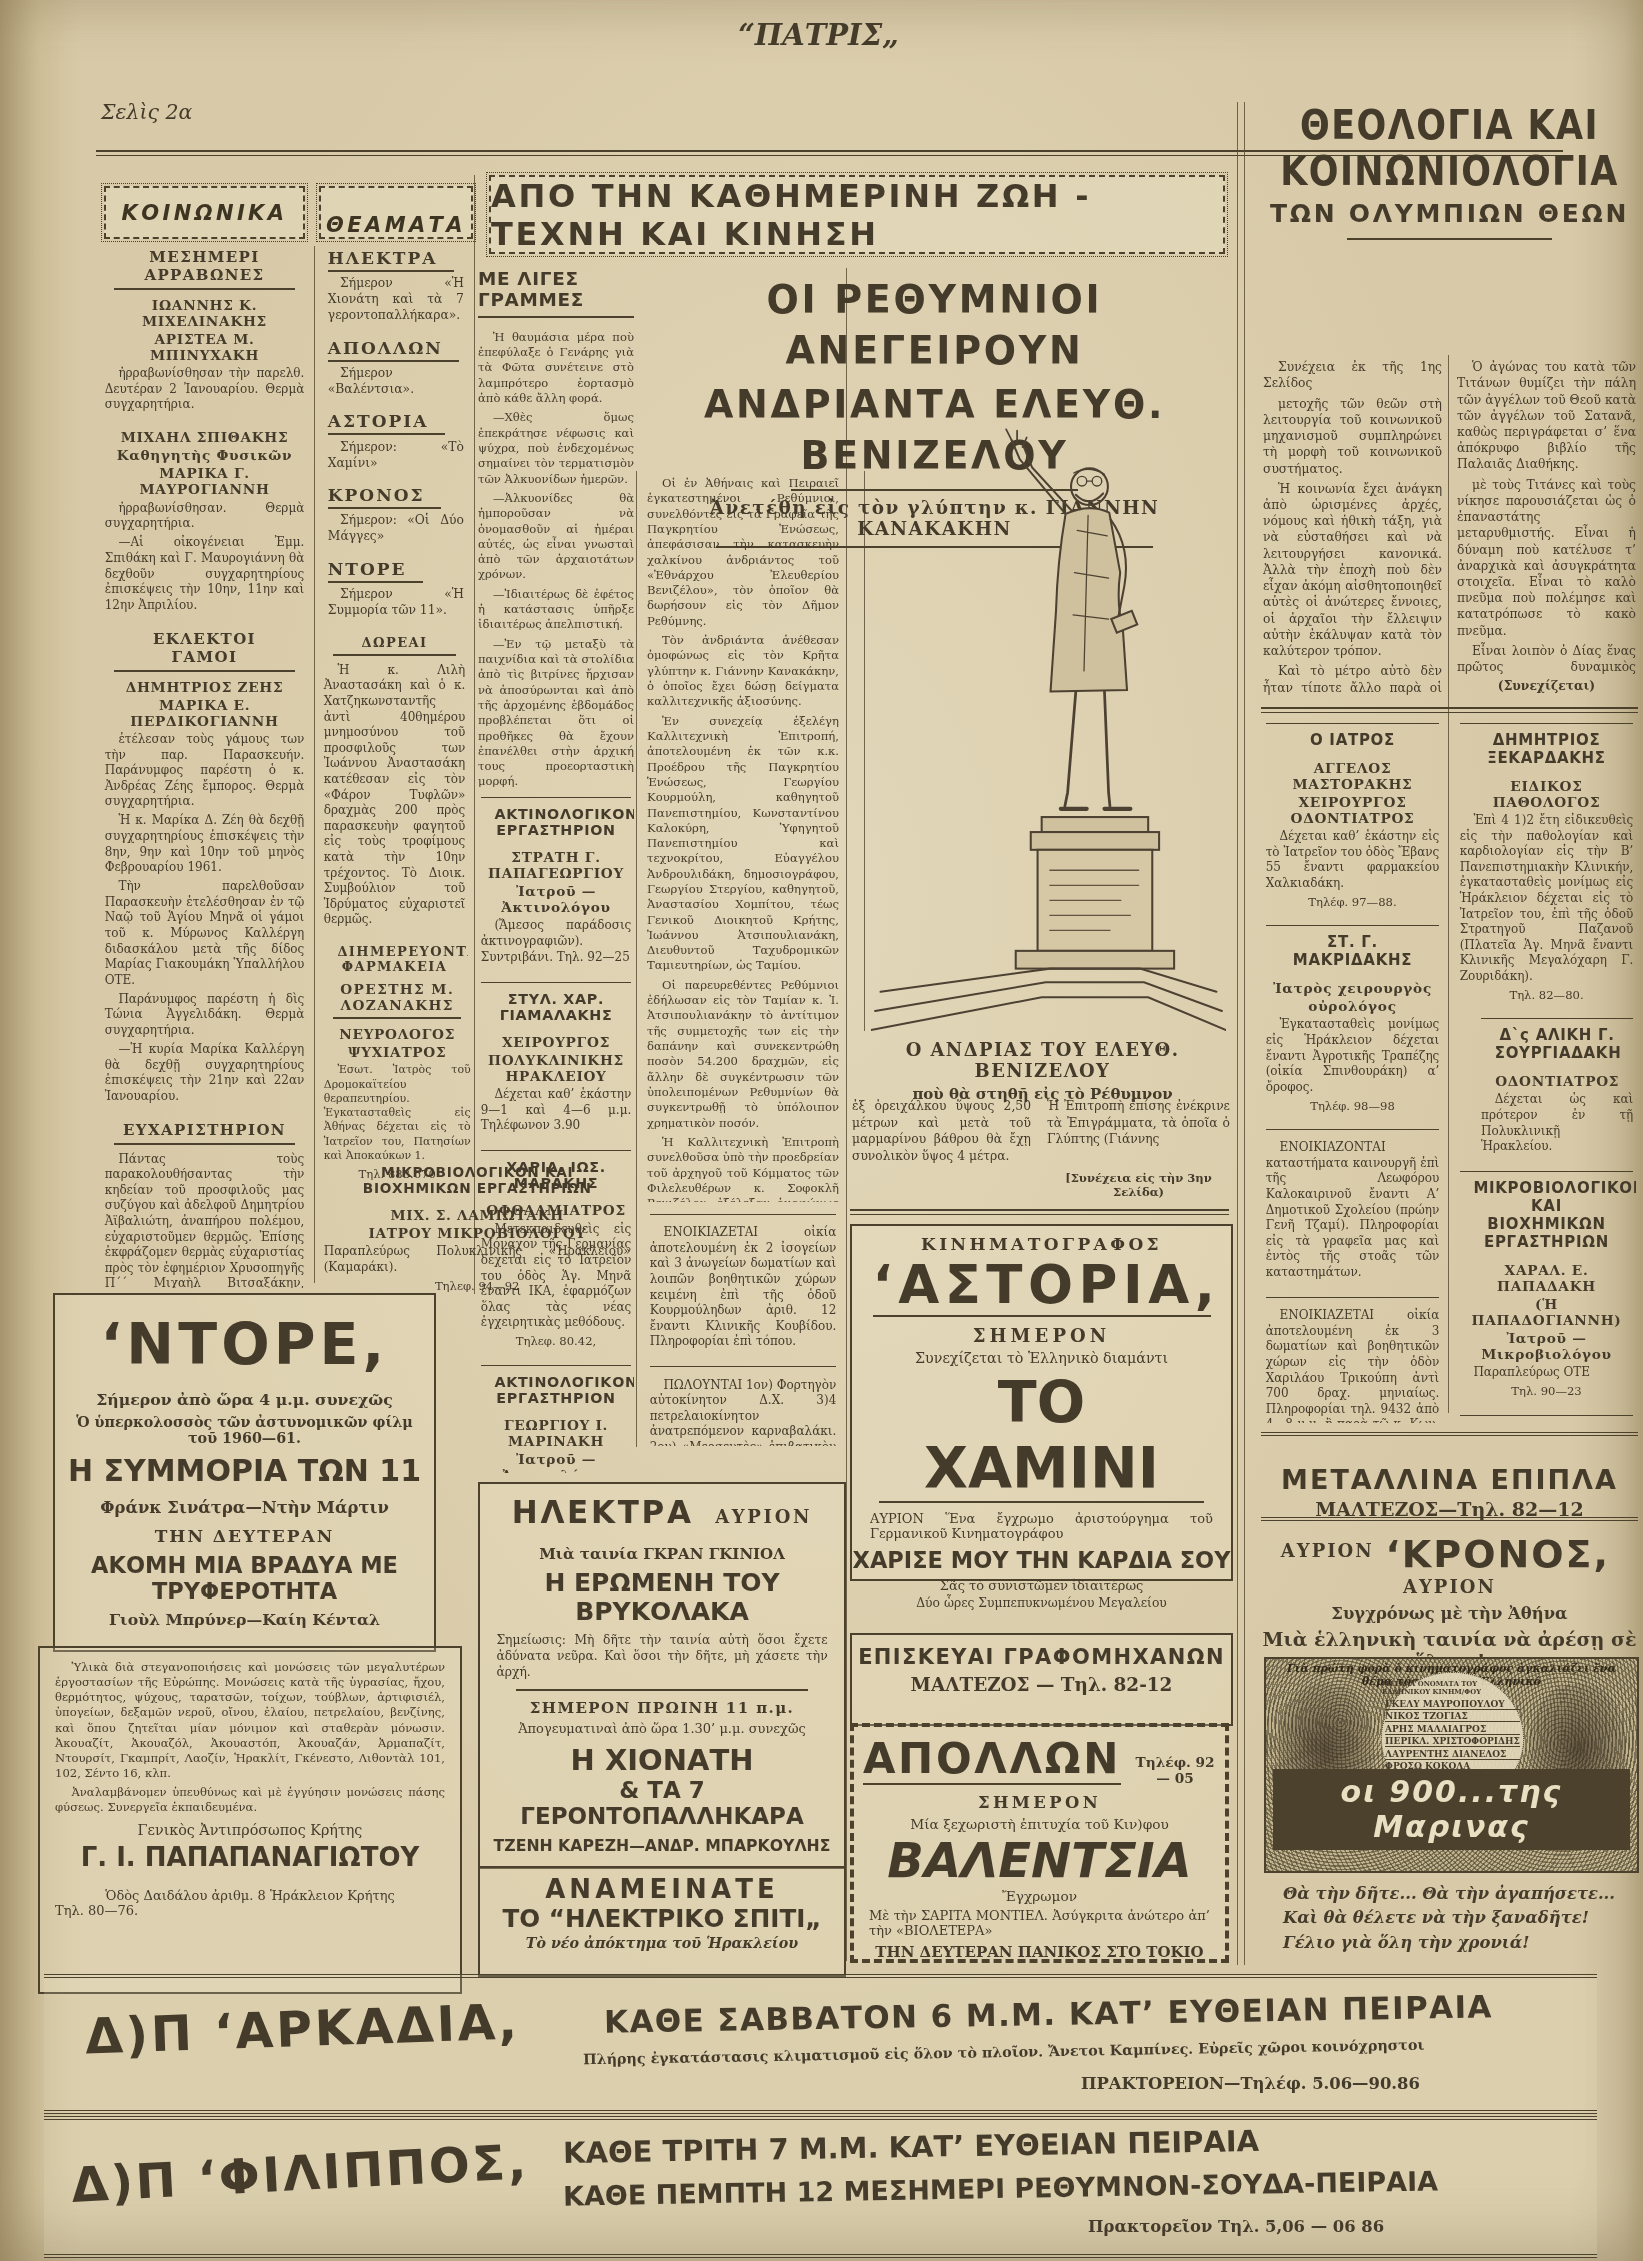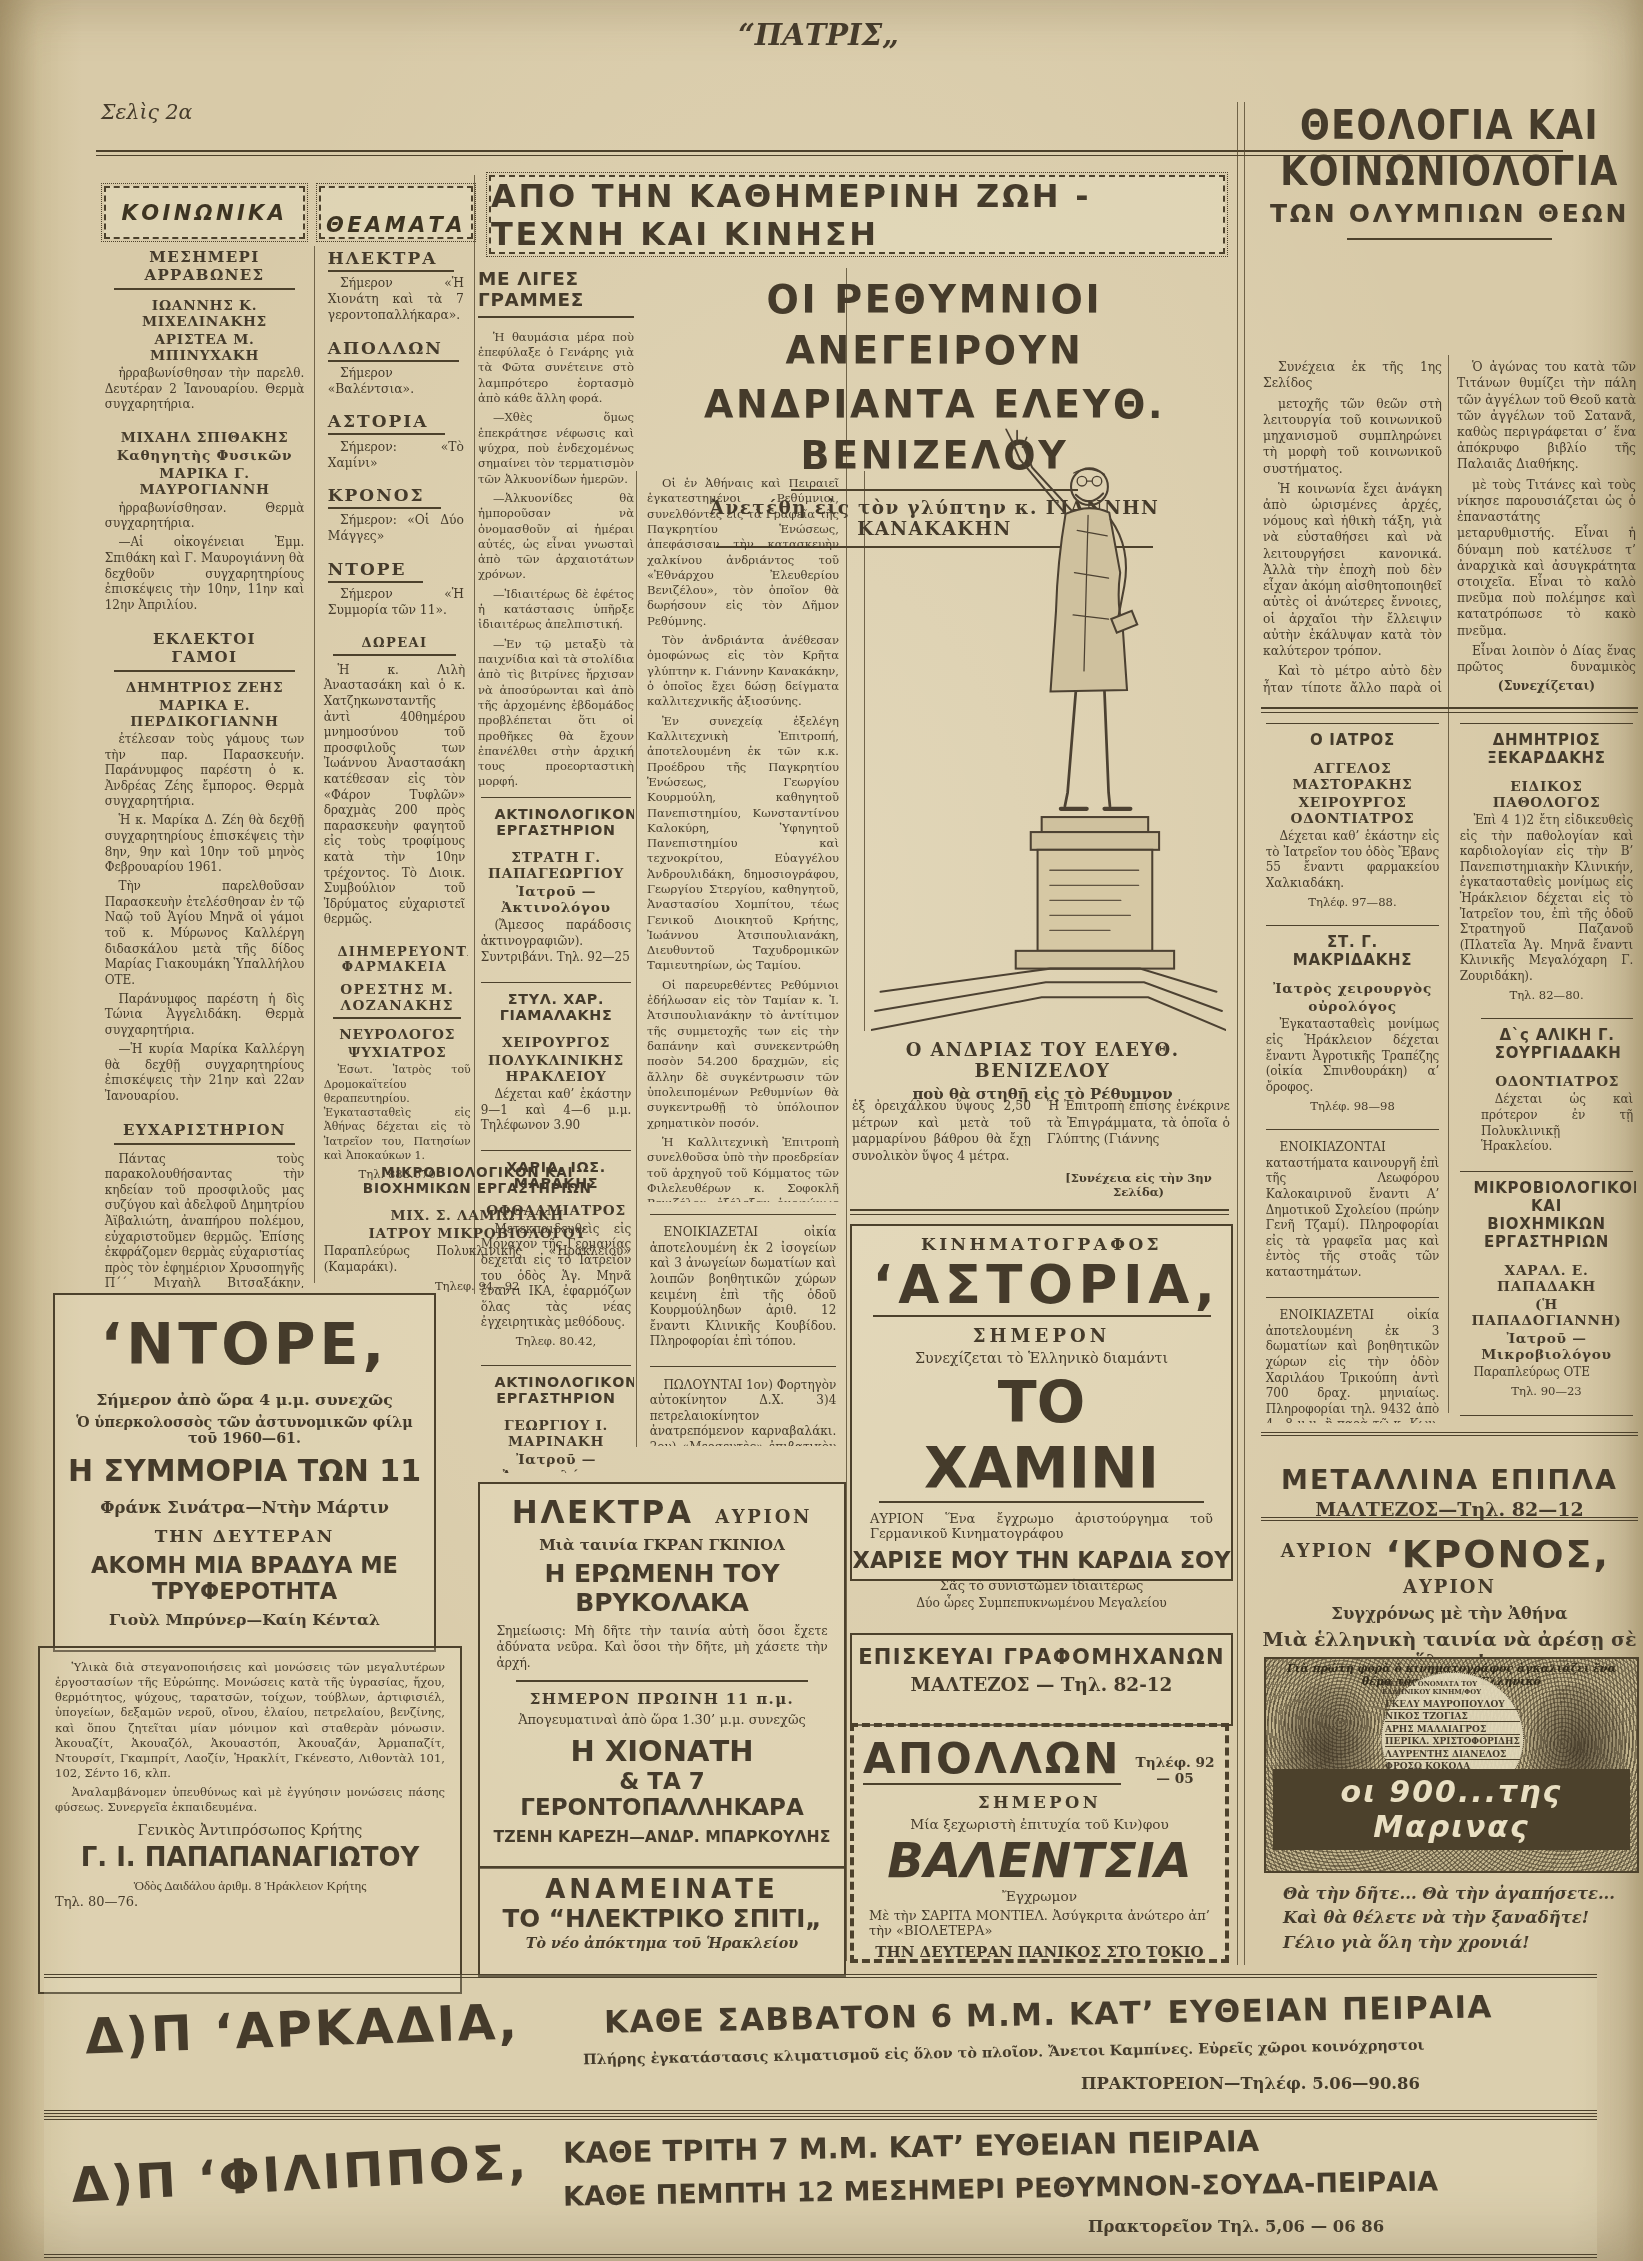--- a/index.html
+++ b/index.html
@@ -469,30 +469,30 @@
     <div class="b" style="font-size:17px;letter-spacing:2px;margin-top:9.6px;">ΤΗΝ ΔΕΥΤΕΡΑΝ</div>
     <div class="adtitle-xl" style="font-size:22.5px;margin-top:5.5px;">ΑΚΟΜΗ ΜΙΑ ΒΡΑΔΥΑ ΜΕ ΤΡΥΦΕΡΟΤΗΤΑ</div>
     <div class="b" style="font-size:15.7px;margin-top:6.8px;">Γιοὺλ Μπρύνερ—Καίη Κένταλ</div>
   </div>
 
   <div class="abs adbox" style="left:38px;top:1646px;width:390px;height:319px;padding:12.3px 15px;">
     <p class="j" style="font-size:11.6px;line-height:1.3;margin:0;text-indent:16.4px;">Ὑλικὰ διὰ στεγανοποιήσεις καὶ μονώσεις τῶν μεγαλυτέρων ἐργοστασίων τῆς Εὐρώπης. Μονώσεις κατὰ τῆς ὑγρασίας, ἤχου, θερμότητος, ψύχους, ταρατσῶν, τοίχων, τούβλων, ἀρτιφισιέλ, ὑπογείων, δεξαμῶν νεροῦ, οἴνου, ἐλαίου, πετρελαίου, βενζίνης, καὶ ὅπου ζητεῖται μίαν μόνιμον καὶ σταθερὰν μόνωσιν. Ἀκουαζίτ, Ἀκουαζόλ, Ἀκουαστόπ, Ἀκουαζάν, Ἀρμαπαζίτ, Ντουρσίτ, Γκαμπρίτ, Λαοζίν, Ἡρακλίτ, Γκένεστο, Λιθοντὰλ 101, 102, Σέντο 16, κλπ.</p>
     <p class="j" style="font-size:11.6px;line-height:1.3;margin:4.1px 0 0 0;text-indent:16.4px;">Ἀναλαμβάνομεν ὑπευθύνως καὶ μὲ ἐγγύησιν μονώσεις πάσης φύσεως. Συνεργεῖα ἐκπαιδευμένα.</p>
     <div class="c" style="font-size:14.3px;margin-top:6.8px;">Γενικὸς Ἀντιπρόσωπος Κρήτης</div>
     <div class="c adtitle-xl" style="font-size:26px;margin-top:4.1px;">Γ. Ι. ΠΑΠΑΠΑΝΑΓΙΩΤΟΥ</div>
-    <div class="c" style="font-size:13px;margin-top:6px;font-family:Liberation Serif, serif;">Ὁδὸς Δαιδάλου ἀριθμ. 8  Ἡράκλειον Κρήτης</div>
+    <div class="c" style="font-size:13px;margin-top:16px;">Ὁδὸς Δαιδάλου ἀριθμ. 8  Ἡράκλειον Κρήτης</div>
     <div style="font-size:13px;">Τηλ. 80—76.</div>
   </div>
 
   <div class="abs adbox c" style="left:478px;top:1482px;width:364px;height:373px;padding-top:9.6px;">
     <div>
       <span class="adtitle-xl" style="font-size:31px;letter-spacing:2.7px;">ΗΛΕΚΤΡΑ</span>
       <span class="b" style="font-size:18px;letter-spacing:2.7px;margin-left:18px;">ΑΥΡΙΟΝ</span>
     </div>
-    <div class="b" style="font-size:15px;margin-top:6px;">Μιὰ ταινία ΓΚΡΑΝ ΓΚΙΝΙΟΛ</div>
+    <div class="b" style="font-size:15px;margin-top:15px;">Μιὰ ταινία ΓΚΡΑΝ ΓΚΙΝΙΟΛ</div>
     <div class="adtitle-xl" style="font-size:25px;margin-top:5.5px;">Η ΕΡΩΜΕΝΗ ΤΟΥ ΒΡΥΚΟΛΑΚΑ</div>
     <div class="note j" style="margin:6.8px 16.4px 0 16.4px;">Σημείωσις: Μὴ δῆτε τὴν ταινία αὐτὴ ὅσοι ἔχετε ἀδύνατα νεῦρα. Καὶ ὅσοι τὴν δῆτε, μὴ χάσετε τὴν ἀρχή.</div>
     <div style="width:80%;margin:8.2px auto;border-top:2px double #4c412c;"></div>
     <div class="b" style="font-size:15px;letter-spacing:1.4px;">ΣΗΜΕΡΟΝ ΠΡΩΙΝΗ 11 π.μ.</div>
     <div style="font-size:13px;margin-top:4.1px;">Ἀπογευματιναὶ ἀπὸ ὥρα 1.30’ μ.μ. συνεχῶς</div>
     <div class="adtitle-xl" style="font-size:29px;margin-top:6.8px;">Η ΧΙΟΝΑΤΗ</div>
     <div class="adtitle-xl" style="font-size:23px;">&amp; ΤΑ 7 ΓΕΡΟΝΤΟΠΑΛΛΗΚΑΡΑ</div>
     <div class="b sans" style="font-size:15.7px;margin-top:6.8px;">ΤΖΕΝΗ ΚΑΡΕΖΗ—ΑΝΔΡ. ΜΠΑΡΚΟΥΛΗΣ</div>
   </div>
 

